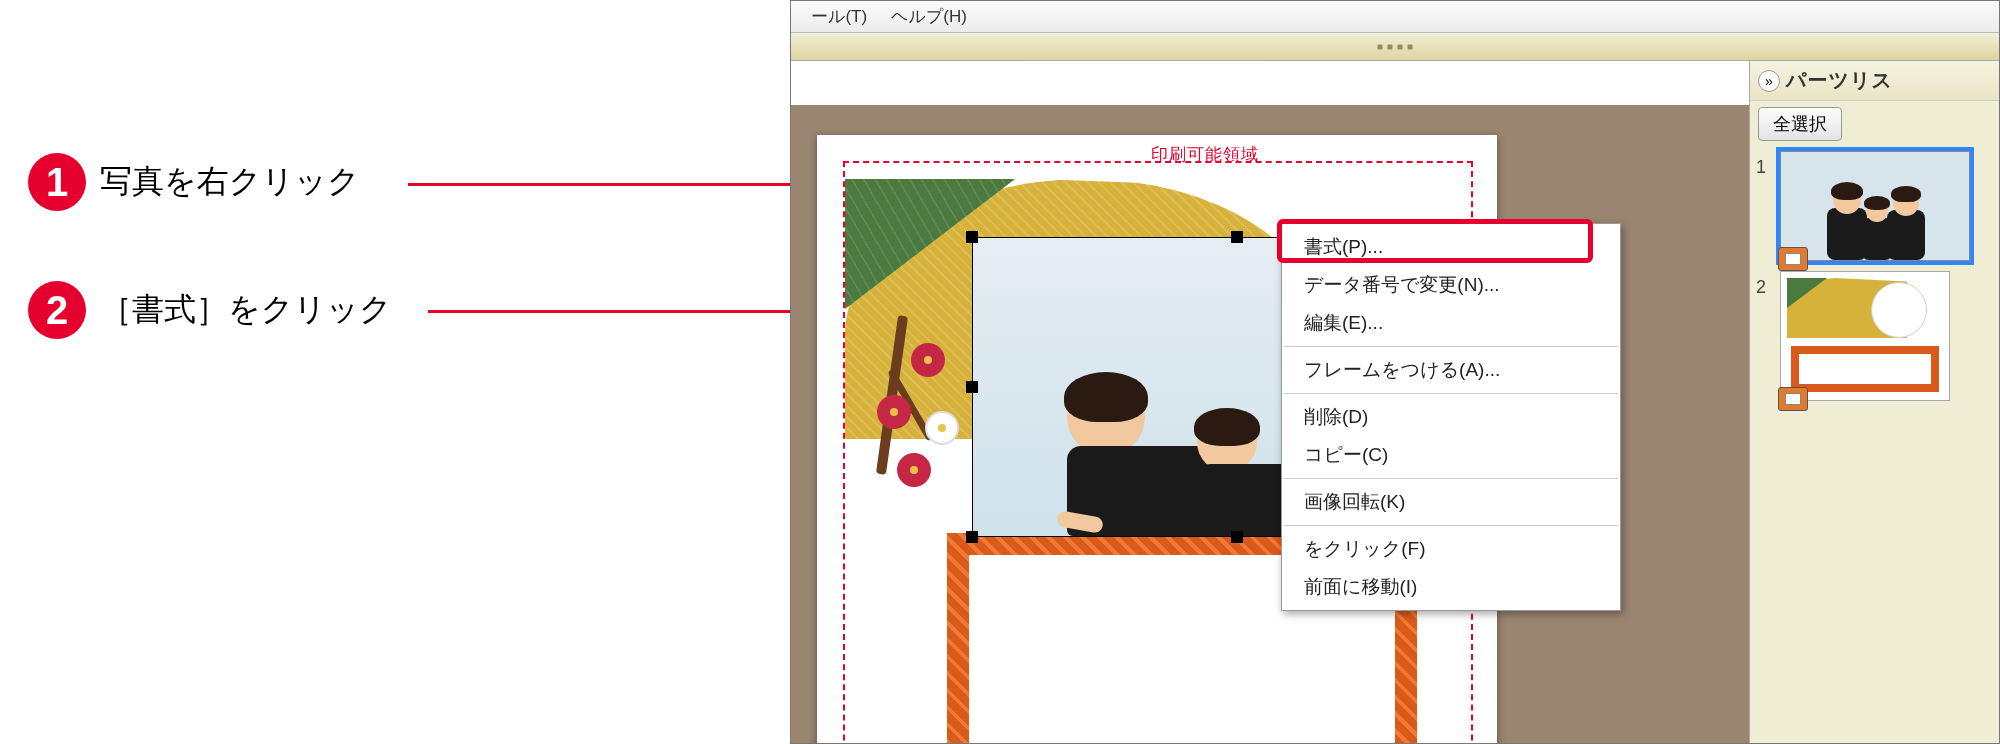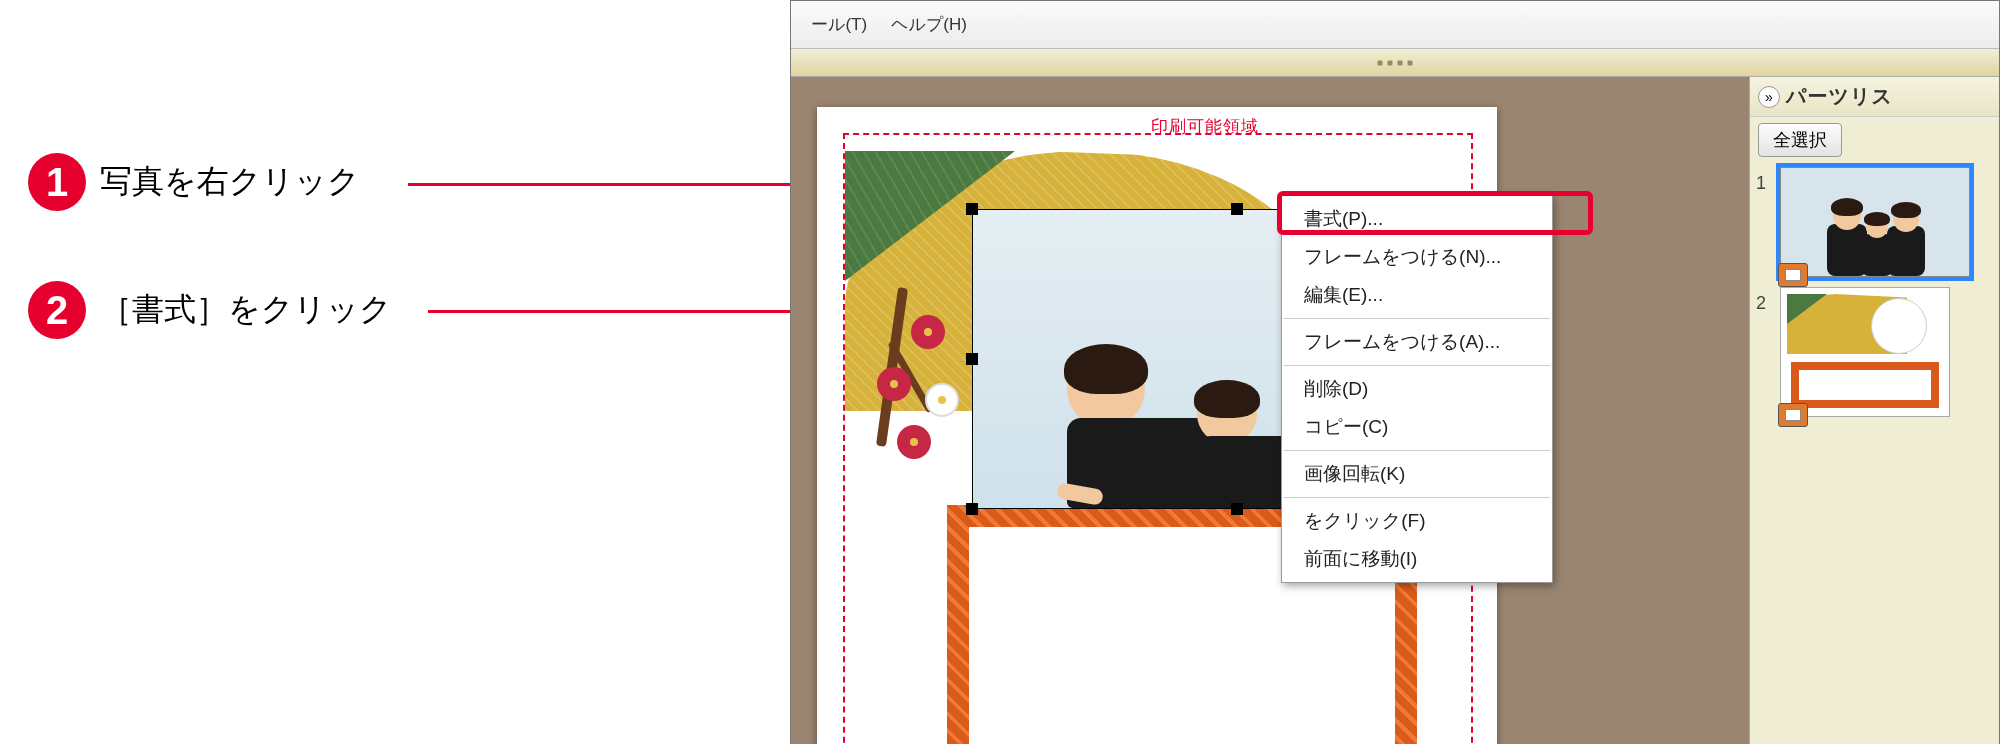--- a/index.html
+++ b/index.html
@@ -67,21 +67,21 @@
     left: 790px;
     top: 0;
     width: 1210px;
     height: 744px;
     border: 1px solid #777;
     background: #fff;
   }
 
   
   .menubar {
-    height: 48px;
+    height: 32px;
     background: linear-gradient(#fbfbfb, #ececec);
     border-bottom: 1px solid #bbb;
     display: flex;
     align-items: center;
     padding-left: 8px;
     font-size: 17px;
     color: #333;
   }
   .menubar-item {
     padding: 4px 12px;
@@ -110,20 +110,21 @@
   .workspace {
     position: relative;
     height: calc(100% - 60px);
     display: flex;
   }
   .canvas-area {
     flex: 1;
     background: #9a8570;
     position: relative;
     overflow: hidden;
+    margin-top: 44px;
   }
   .page {
     position: absolute;
     left: 26px;
     top: 30px;
     width: 680px;
     height: 700px;
     background: #fff;
     box-shadow: 0 2px 8px rgba(0,0,0,.4);
   }
@@ -218,21 +219,21 @@
   .kid .arm { position:absolute; background:#f2c99e; width:46px; height:16px; border-radius:10px; }
   .handle {
     position:absolute; width:12px; height:12px; background:#000;
   }
 
   
   .ctx-menu {
     position: absolute;
     left: 240px;
     top: 138px;
-    width: 272px;
+    width: 340px;
     background: #fff;
     border: 1px solid #999;
     box-shadow: 2px 3px 8px rgba(0,0,0,.35);
     font-size: 19px;
     color: #222;
     padding: 4px 0;
     z-index: 50;
   }
   .ctx-item {
     padding: 6px 22px;
@@ -390,21 +391,21 @@
           <div class="handle" style="left:414px; top:396px;"></div>
           <div class="handle" style="left:679px; top:396px;"></div>
         </div>
       </div>
 
       <div class="printable-dotted"></div>
       <div class="printable-label">印刷可能領域</div>
 
       <div class="ctx-menu" style="left:490px; top:118px;">
         <div class="ctx-item">書式(P)...</div>
-        <div class="ctx-item">フレームをつける(N)...</div>
+        <div class="ctx-item">データ番号で変更(N)...</div>
         <div class="ctx-item">編集(E)...</div>
         <div class="ctx-sep"></div>
         <div class="ctx-item">フレームをつける(A)...</div>
         <div class="ctx-sep"></div>
         <div class="ctx-item">削除(D)</div>
         <div class="ctx-item">コピー(C)</div>
         <div class="ctx-sep"></div>
         <div class="ctx-item">画像回転(K)</div>
         <div class="ctx-sep"></div>
         <div class="ctx-item">をクリック(F)</div>

